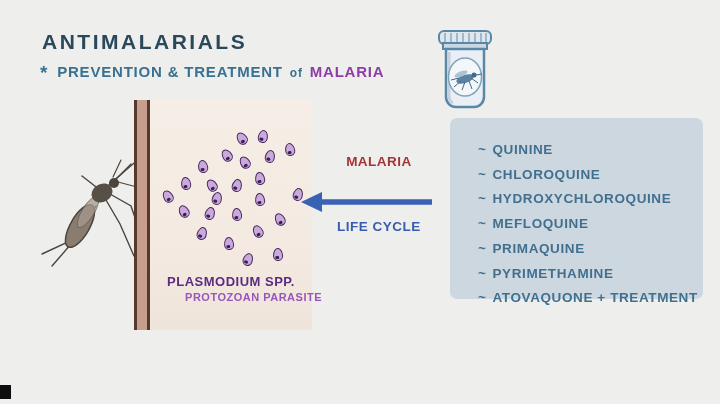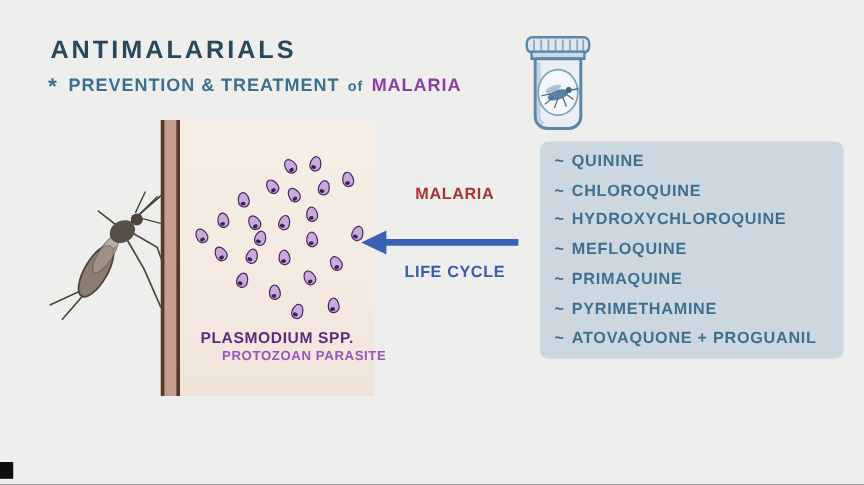--- a/index.html
+++ b/index.html
@@ -60,21 +60,21 @@
   }
   .disrupt .d1{color:#a53434;}
   .disrupt .d2{color:#3a5cae;margin-top:47px;}
   .arrow{position:absolute;left:300px;top:190px;width:136px;height:24px;}
   
   .drug-box{
     position:absolute;left:450px;top:118px;width:253px;height:181px;
     background:#cdd7e0;border-radius:7px;box-sizing:border-box;
     padding:4px 12px;
   }
-  .drug-box ul{list-style:none;margin:0;padding:0;}
+  .drug-box ul{list-style:none;margin:16px;padding:0;}
   .drug-box li{
     font-size:13.5px;letter-spacing:0.6px;color:#41708e;
     line-height:24.7px;white-space:nowrap;
   }
   .drug-box .tilde{margin-right:6px;}
   
   .corner-mark{position:absolute;left:0;top:385px;width:11px;height:14px;background:#0d0d0d;}
 </style>
 </head>
 <body>
@@ -195,18 +195,18 @@
   </div>
 
   <div class="drug-box">
     <ul>
         <li><span class="tilde">~</span><span>QUININE</span></li>
         <li><span class="tilde">~</span><span>CHLOROQUINE</span></li>
         <li><span class="tilde">~</span><span>HYDROXYCHLOROQUINE</span></li>
         <li><span class="tilde">~</span><span>MEFLOQUINE</span></li>
         <li><span class="tilde">~</span><span>PRIMAQUINE</span></li>
         <li><span class="tilde">~</span><span>PYRIMETHAMINE</span></li>
-        <li><span class="tilde">~</span><span>ATOVAQUONE + PROGUANIL</span></li>
+        <li><span class="tilde">~</span><span>ATOVAQUONE + TREATMENT</span></li>
       </ul>
   </div>
 
   <div class="corner-mark"></div>
 </div>
 
 </body></html>

